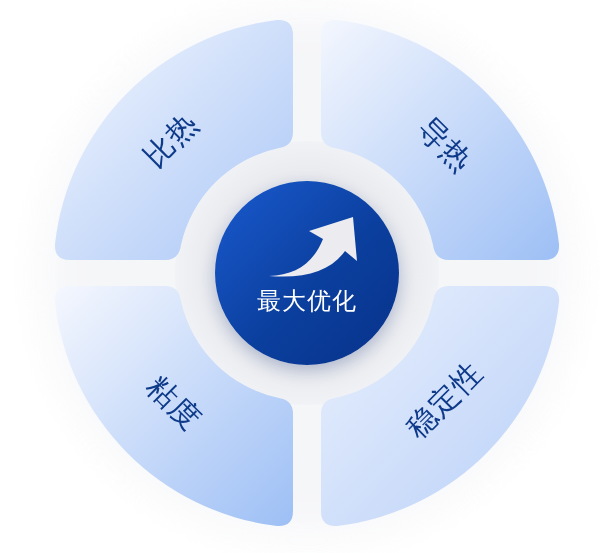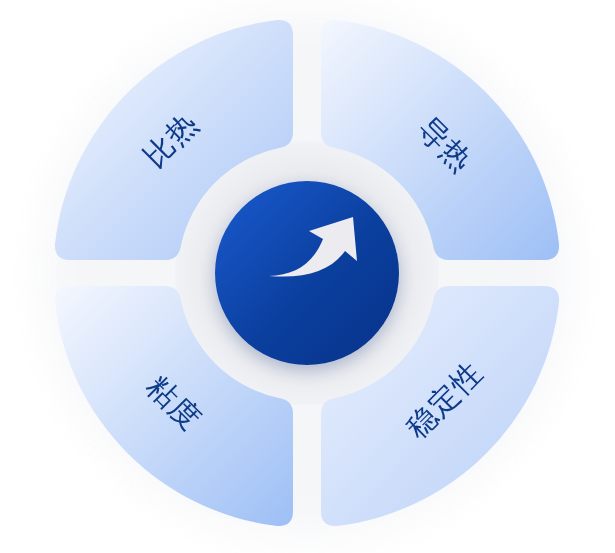--- a/index.html
+++ b/index.html
@@ -92,14 +92,15 @@
   <div class="center-circle">
     <svg class="arrow" viewBox="0 0 100 75">
       <path d="M 4 67
                C 30 66 48 55 58 30
                L 44 22
                L 88 8
                L 92 52
                L 80 42
                C 66 62 40 70 4 67 Z" fill="#ececf0"></path>
     </svg>
+    <div class="center-title">最大优化</div>
   </div>
 </div>
 
 </body></html>

